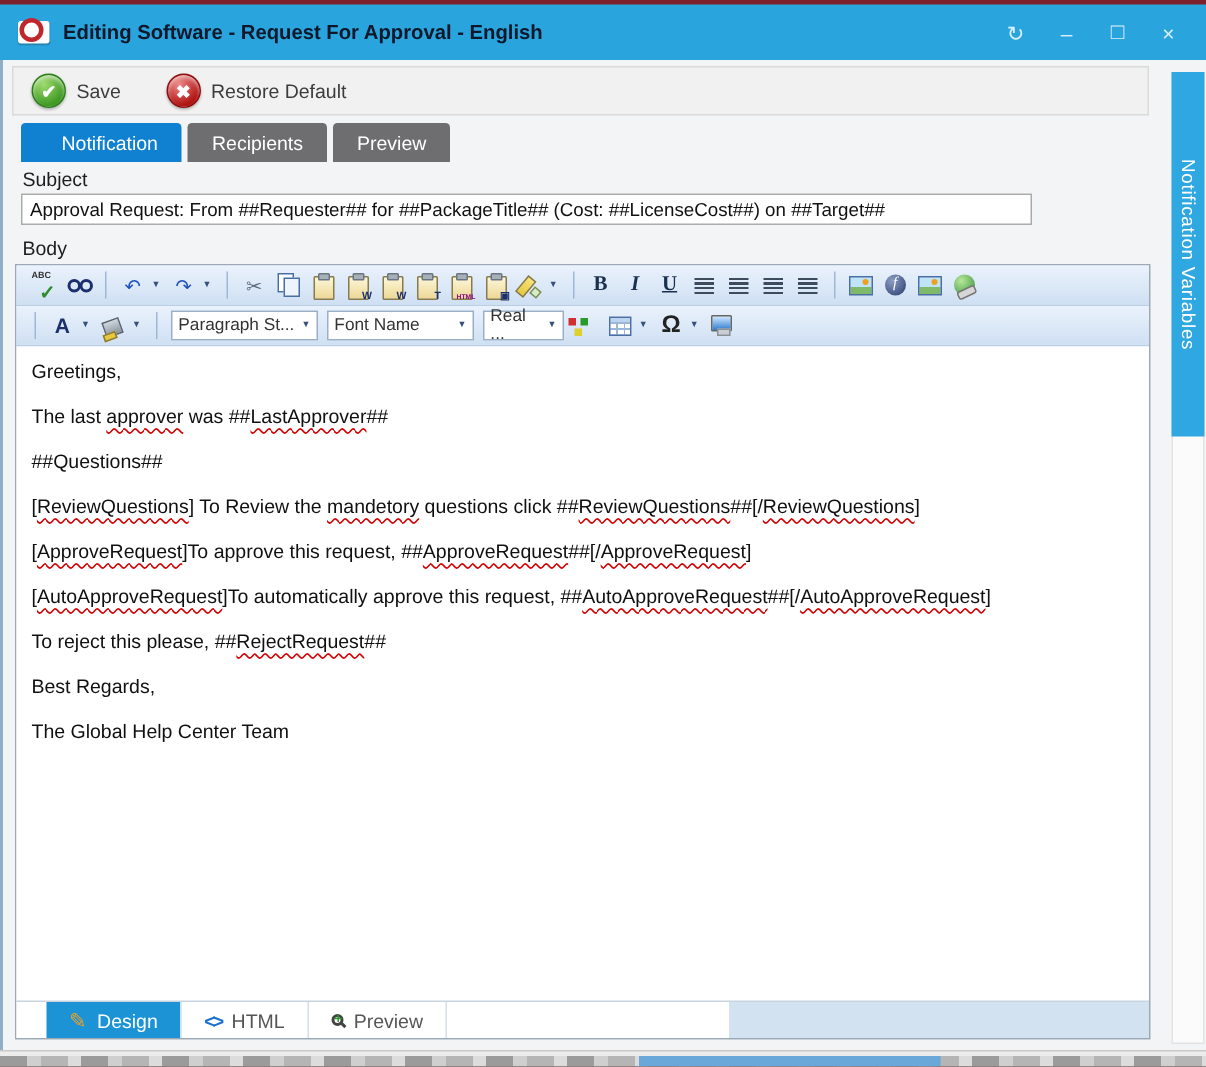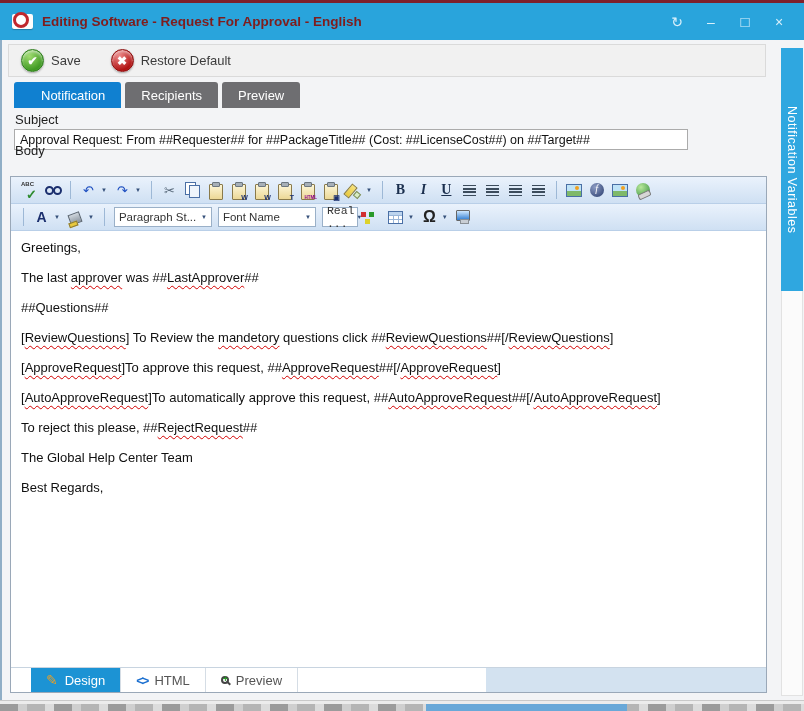--- a/index.html
+++ b/index.html
@@ -3,21 +3,21 @@
 <meta charset="utf-8">
 <style>
   html,body{margin:0;padding:0;background:#5a5a5a;font-family:"Liberation Sans",sans-serif;}
   *{box-sizing:border-box;}
   .window{position:relative;width:804px;height:711px;background:#7E202C;overflow:hidden;}
   
   .titlebar{position:absolute;top:3px;left:0;right:0;height:37px;background:#29A4DC;display:flex;align-items:center;padding-left:12px;}
   .appic{width:21px;height:15px;background:#fdfdfd;border-radius:2px;position:relative;flex:0 0 auto;box-shadow:0 1px 1px rgba(0,0,0,.25);}
   .appic::before{content:"";position:absolute;left:1px;top:-2px;width:10px;height:10px;border:3px solid #c0272d;border-radius:50%;background:#fff;}
   .appic::after{content:"";position:absolute;left:0;top:0;width:0;height:0;border-left:10px solid transparent;border-right:10px solid transparent;}
-  .wtitle{color:#7f1d1d;font-weight:bold;font-size:13.5px;margin-left:9px;white-space:nowrap;}
+  .wtitle{color:#0f172a;font-weight:bold;font-size:13.5px;margin-left:9px;white-space:nowrap;}
   .win-controls{margin-left:auto;display:flex;align-items:center;gap:8px;padding-right:12px;}
   .wc{width:26px;height:24px;display:flex;align-items:center;justify-content:center;color:#d9f0fb;font-size:14px;}
   .wc.max{font-size:15px;}
   
   .content{position:absolute;top:40px;left:0;right:0;bottom:11px;background:#f3f4f6;border-left:2px solid #90aec6;}
   .cmd-toolbar{position:absolute;left:6px;top:4px;width:758px;height:33px;background:#f1f1f1;border:1px solid #dadada;display:flex;align-items:center;gap:30px;padding-left:12px;}
   .cmd-btn{display:flex;align-items:center;gap:7px;color:#3c3c3c;font-size:13px;cursor:default;}
   .orb{width:23px;height:23px;border-radius:50%;display:flex;align-items:center;justify-content:center;color:#fff;font-size:12px;font-weight:bold;box-shadow:inset 0 2px 3px rgba(255,255,255,.6), 0 1px 2px rgba(0,0,0,.3);}
   .orb.green{background:radial-gradient(circle at 35% 30%,#9fdc6f,#3f9922 70%);border:1px solid #2e7d1d;}
   .orb.red{background:radial-gradient(circle at 35% 30%,#ef8a8a,#b01212 70%);border:1px solid #8c0e0e;}
@@ -56,21 +56,21 @@
   .flashic::after{content:"f";position:absolute;left:5px;top:0px;color:#fff;font-size:10px;font-style:italic;font-family:"Liberation Serif",serif;}
   .linkic{width:14px;height:14px;border-radius:50%;background:radial-gradient(circle at 35% 30%,#b8e89a,#2e8b3a);position:relative;}
   .linkic::after{content:"";position:absolute;left:2px;bottom:-1px;width:11px;height:4px;border:1px solid #777;border-radius:2px;background:#d6d6d6;transform:rotate(-25deg);}
   .bucketic{width:12px;height:11px;background:linear-gradient(#cfd6dd,#8a949e);border:1px solid #5a646e;transform:rotate(-20deg);position:relative;margin-top:2px;}
   .bucketic::after{content:"";position:absolute;left:-3px;bottom:-3px;width:7px;height:3px;background:#e8c93e;border:1px solid #8a7a3a;}
   .pal{width:5px;height:5px;background:#d23030;box-shadow:8px 0 0 #2a9a2a,4px 7px 0 #ddd22a;margin:-6px 10px 0 -8px;}
   .tableic{width:15px;height:13px;border:1px solid #4a6fa5;background-color:#fff;background-image:linear-gradient(#bcd4ee 0 3px,transparent 3px),repeating-linear-gradient(90deg,transparent 0 4px,#9ab6d8 4px 5px),repeating-linear-gradient(transparent 0 3px,#9ab6d8 3px 4px);}
   .monic{width:14px;height:11px;border:1px solid #666;background:linear-gradient(#cfe8ff,#2e7bd0);border-radius:1px;position:relative;margin-top:-3px;}
   .monic::after{content:"";position:absolute;left:3px;bottom:-4px;width:7px;height:3px;background:#c9ced4;border:1px solid #8a9096;}
   .tsel{height:20px;background:#fff;border:1px solid #9ab0c8;display:flex;align-items:center;justify-content:space-between;font-size:11.5px;color:#333;padding:0 4px;margin:0 2px;width:98px;}
-  .tsel.narrow{width:36px;font-family:Liberation Mono, monospace;}
+  .tsel.narrow{width:54px;}
   .tsel .ar{font-size:6px;color:#35507a;margin-left:3px;}
   .omega{font-size:16px;color:#222;font-weight:bold;}
   
   .rte{flex:1 1 auto;background:#fff;padding:7px 10px 0;font-size:13px;line-height:20px;color:#101010;overflow:hidden;}
   .rte p{margin:0 0 10px;white-space:pre-wrap;}
   .wavy{text-decoration:underline wavy #d40000 1px;text-underline-offset:3px;}
   
   .mode-tabs{height:25px;flex:0 0 25px;background:#fff;border-top:1px solid #c8d4e0;display:flex;align-items:stretch;padding-left:20px;position:relative;}
   .mode-fill{position:absolute;left:475px;right:0;top:0;bottom:0;background:#d3e2f0;}
   .mtab2{display:flex;align-items:center;gap:7px;padding:0 15px;background:#fff;border-right:1px solid #d5dde5;color:#555;font-size:13px;position:relative;z-index:1;}
@@ -116,21 +116,21 @@
     </div>
 
     <div class="main-tabs" id="main-tabs">
         <div class="mtab active">Notification</div>
         <div class="mtab">Recipients</div>
         <div class="mtab">Preview</div>
       </div>
 
     <div class="field-label" style="top:72px">Subject</div>
     <input class="subject-input" value="Approval Request: From ##Requester## for ##PackageTitle## (Cost: ##LicenseCost##) on ##Target##" style="">
-    <div class="field-label" style="top:103px">Body</div>
+    <div class="field-label" style="top:118px">Body</div>
 
     <div class="editor">
       <div class="tb-row" id="tb-row1">
           <span class="tbi spell"></span>
           <span class="tbi find"></span>
           <span class="sep"></span>
           <span class="tbi" style="color: rgb(30, 79, 192);">↶</span>
           <span class="dd">▼</span>
           <span class="tbi" style="color: rgb(30, 79, 192);">↷</span>
           <span class="dd">▼</span>
@@ -220,22 +220,22 @@
           </span>
         </div>
       <div class="rte" id="rte-body">
           <p>Greetings,</p>
           <p><span>The last </span><span class="wavy">approver</span><span> was ##</span><span class="wavy">LastApprover</span><span>##</span></p>
           <p>##Questions##</p>
           <p><span>[</span><span class="wavy">ReviewQuestions</span><span>] To Review the </span><span class="wavy">mandetory</span><span> questions click ##</span><span class="wavy">ReviewQuestions</span><span>##[/</span><span class="wavy">ReviewQuestions</span><span>]</span></p>
           <p><span>[</span><span class="wavy">ApproveRequest</span><span>]To approve this request, ##</span><span class="wavy">ApproveRequest</span><span>##[/</span><span class="wavy">ApproveRequest</span><span>]</span></p>
           <p><span>[</span><span class="wavy">AutoApproveRequest</span><span>]To automatically approve this request, ##</span><span class="wavy">AutoApproveRequest</span><span>##[/</span><span class="wavy">AutoApproveRequest</span><span>]</span></p>
           <p><span>To reject this please, ##</span><span class="wavy">RejectRequest</span><span>##</span></p>
+          <p>Best Regards,</p>
           <p>The Global Help Center Team</p>
-          <p>Best Regards,</p>
         </div>
       <div class="mode-tabs" id="mode-tabs">
         <div class="mode-fill"></div>
       <div class="mtab2 active">
             <span class="pencil">✎</span>
             <span>Design</span>
           </div>
           <div class="mtab2">
             <span class="codeic">&lt;&gt;</span>
             <span>HTML</span>

